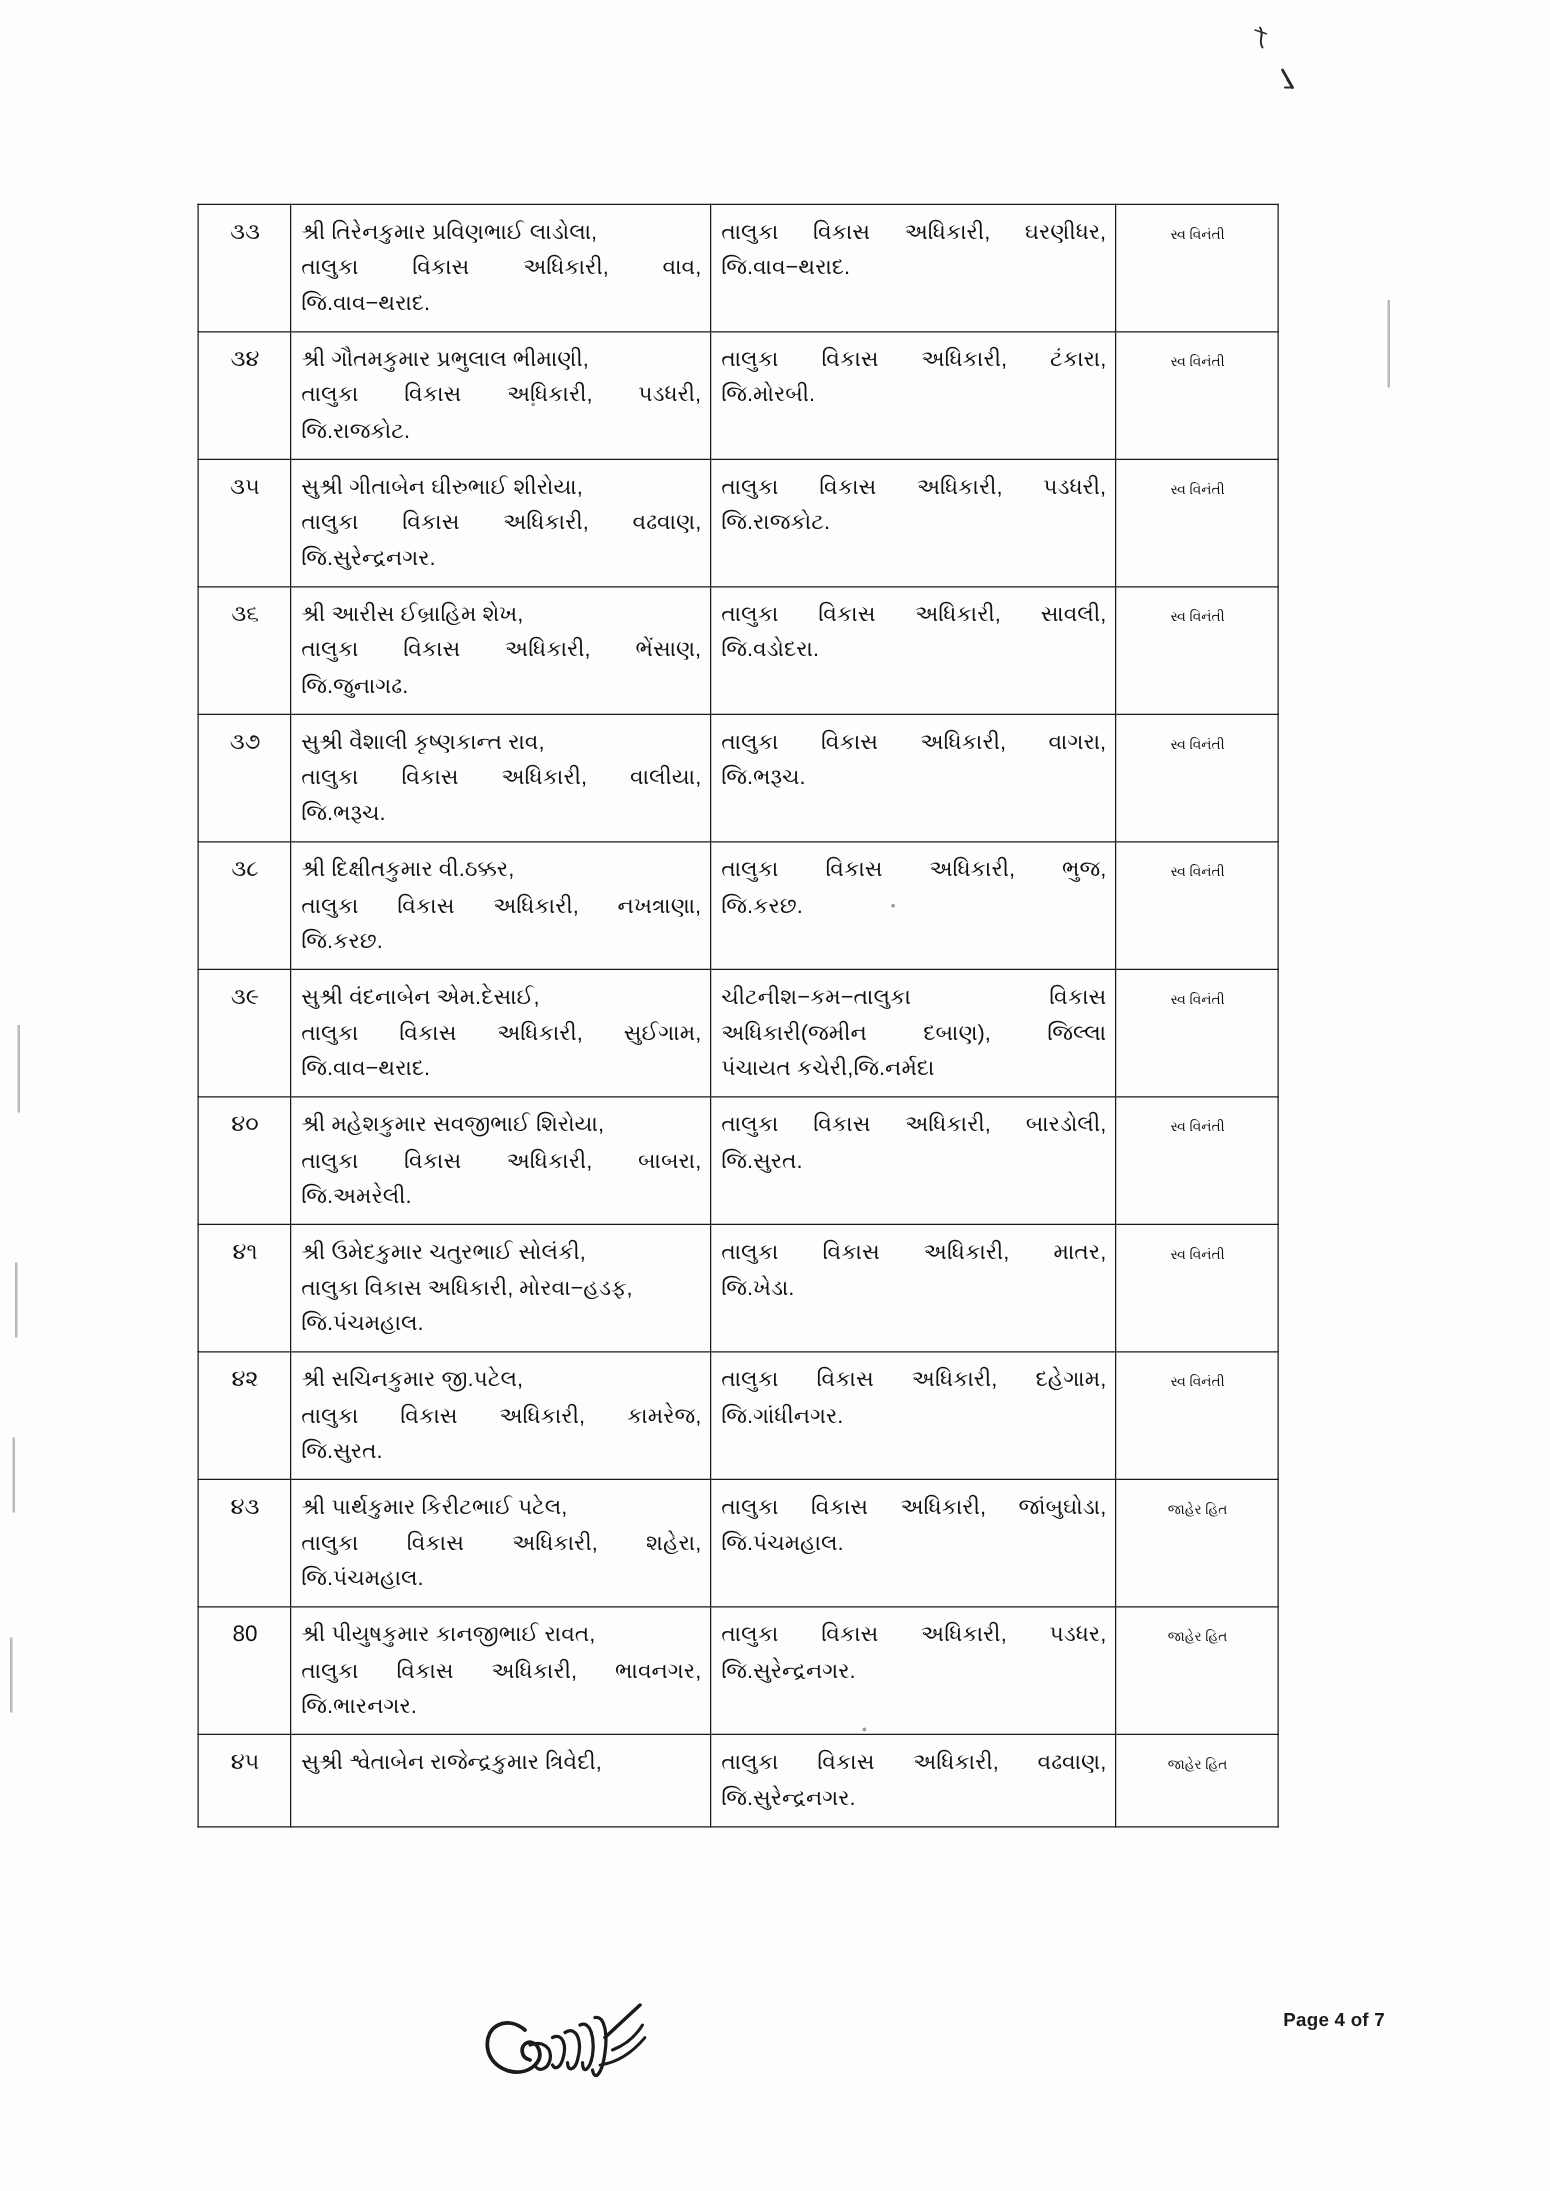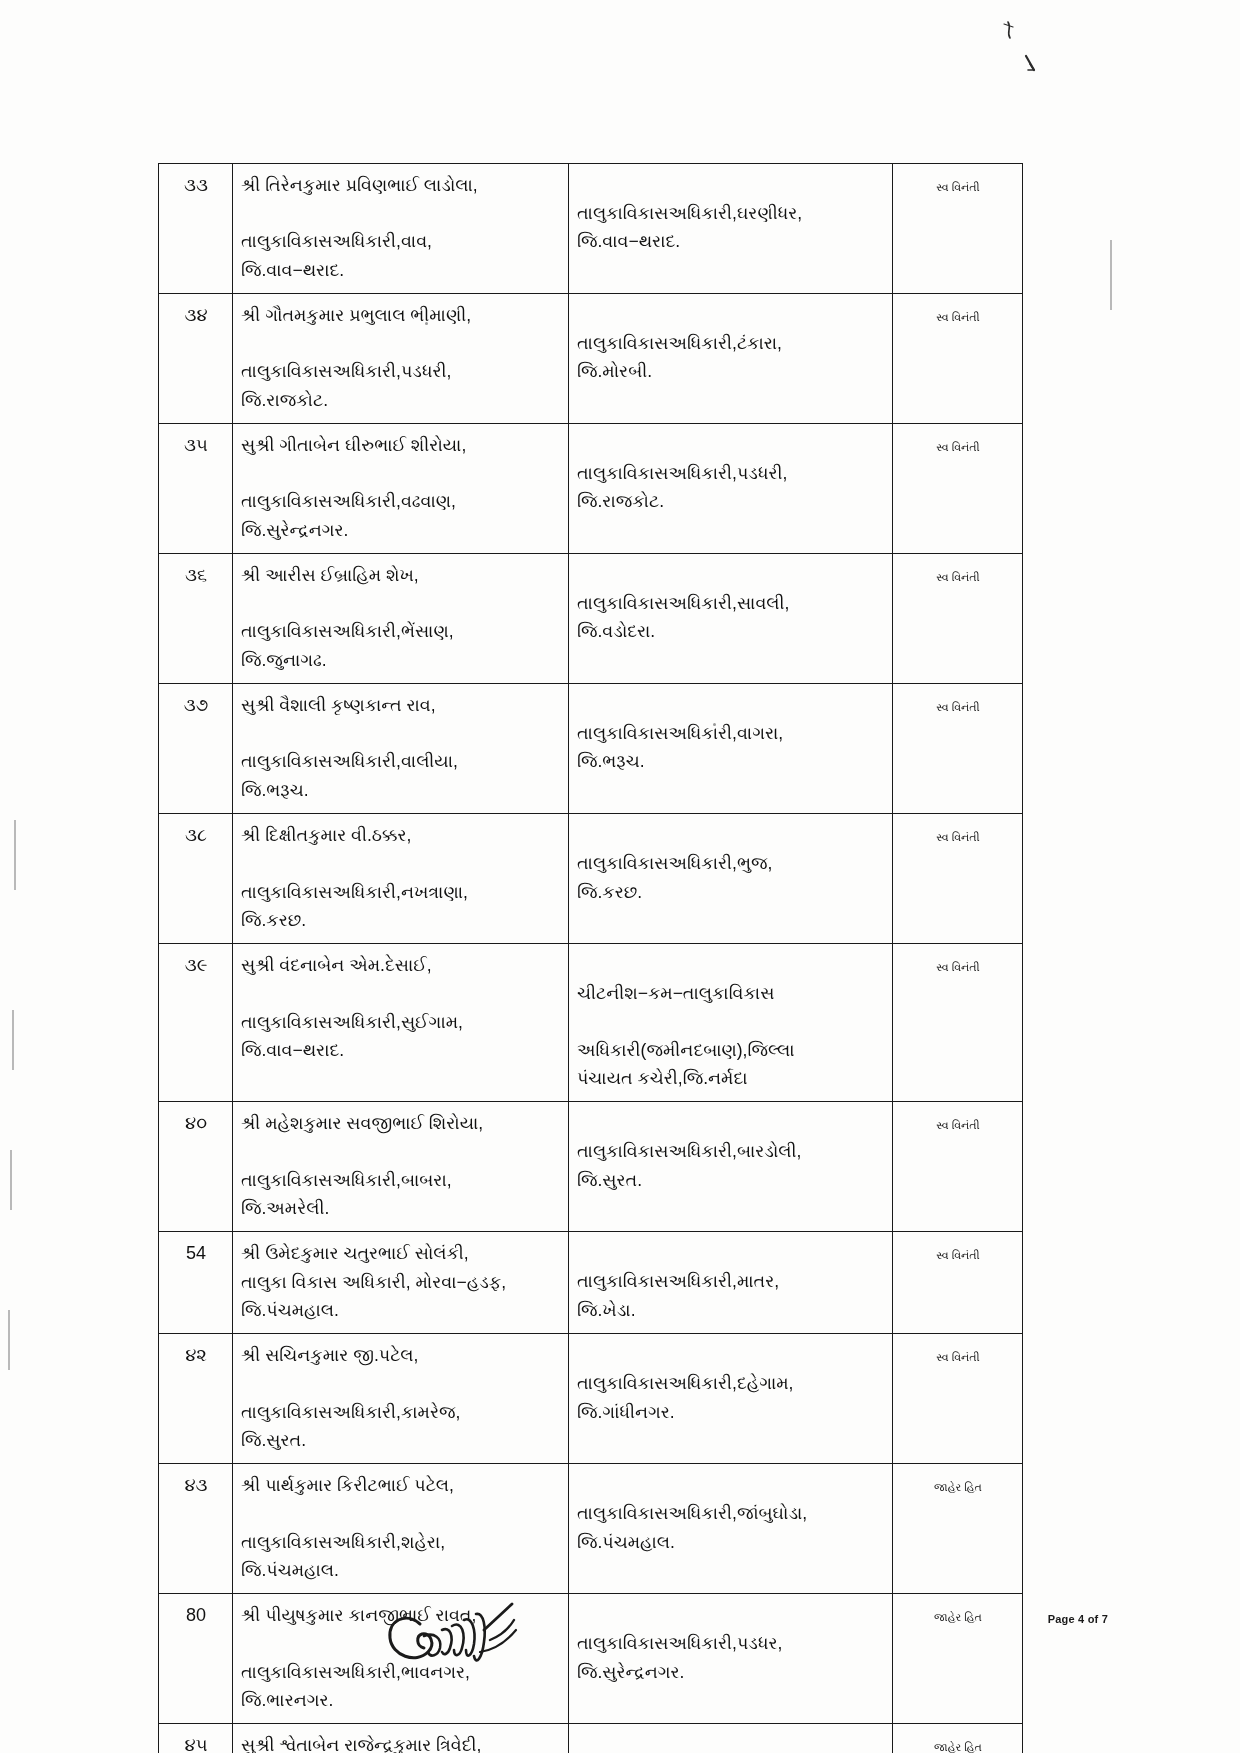--- a/index.html
+++ b/index.html
@@ -67,44 +67,43 @@
   .col-why   { width: 114px; text-align: center; }
 
   .cell-lines { display: block; }
   .cell-lines .ln {
     display: block;
     white-space: nowrap;
   }
   
   .cell-lines .ln.justify {
     display: flex;
-    justify-content: flex-start;
+    justify-content: space-between;
     white-space: normal;
-    margin-top: 28px;
   }
   .cell-lines .ln.justify > span { display: inline-block; }
 
   .sr-num { font-size: 18px; padding-top: 1px; }
   .why-text { font-size: 11px; white-space: nowrap; }
 
   
   .signature-wrap {
     position: absolute;
     left: 380px;
     top: 1590px;
     width: 170px;
     height: 90px;
   }
 
   
   .page-footer {
     position: absolute;
     right: 132px;
     bottom: 128px;
-    font-size: 11px;
+    font-size: 15px;
     font-weight: bold;
     color: #1a1a1a;
     letter-spacing: 0.2px;
   }
 </style>
 </head>
 <body>
 
 <div class="page-sheet"></div>
 
@@ -339,21 +338,21 @@
               <span>વિકાસ</span>
               <span>અધિકારી,</span>
               <span>બારડોલી,</span>
             </span>
             <span class="ln">જિ.સુરત.</span>
           </span>
         </td>
         <td class="col-why"><span class="why-text">સ્વ વિનંતી</span></td>
       </tr>
       <tr>
-        <td class="col-sr"><span class="sr-num">54</span></td>
+        <td class="col-sr"><span class="sr-num">૪૧</span></td>
         <td class="col-from">
           <span class="cell-lines">
             <span class="ln">શ્રી ઉમેદકુમાર ચતુરભાઈ સોલંકી,</span>
             <span class="ln">તાલુકા વિકાસ અધિકારી, મોરવા−હડફ,</span>
             <span class="ln">જિ.પંચમહાલ.</span>
           </span>
         </td>
         <td class="col-to">
           <span class="cell-lines">
             <span class="ln justify">

